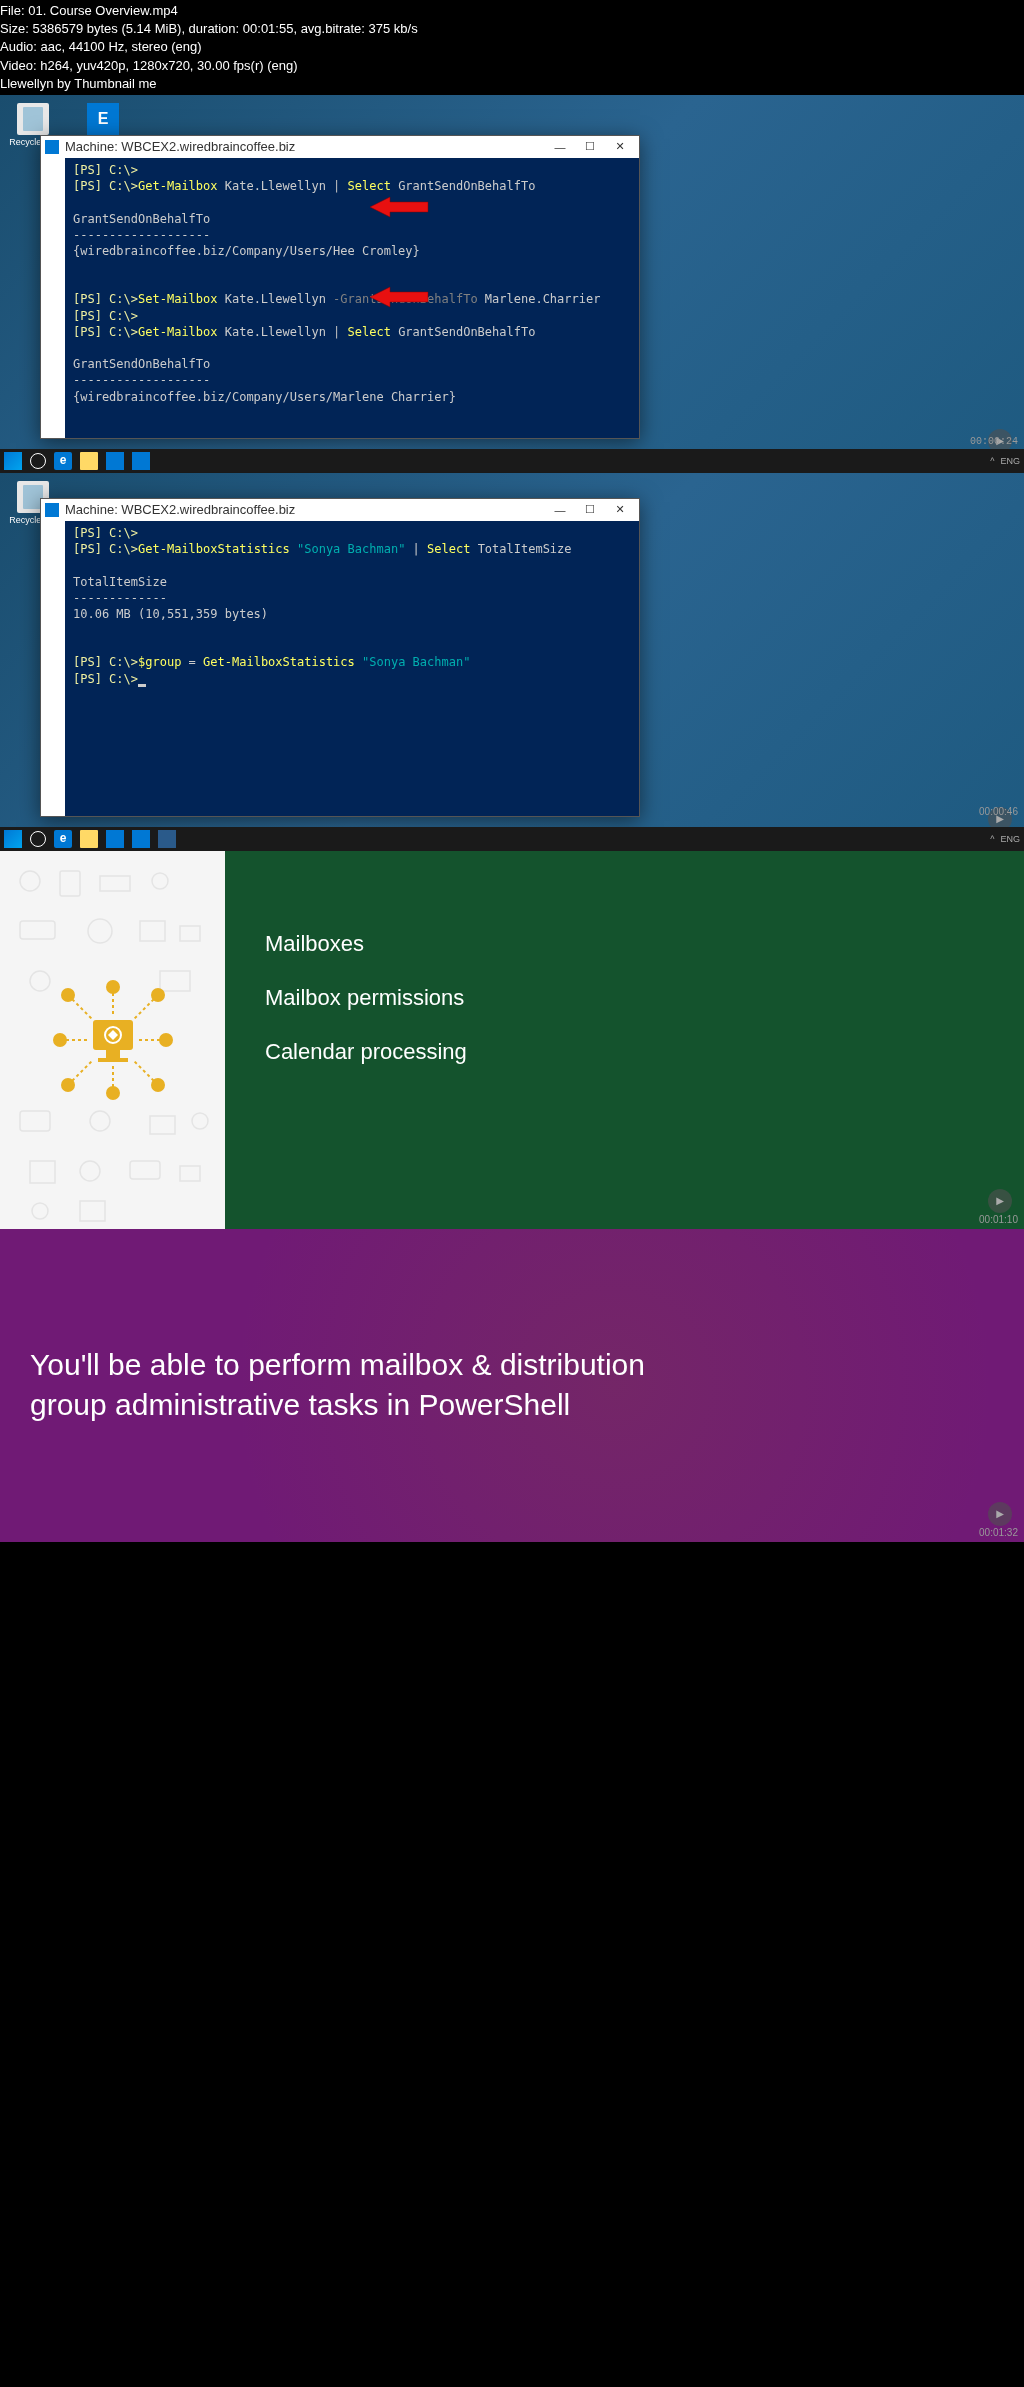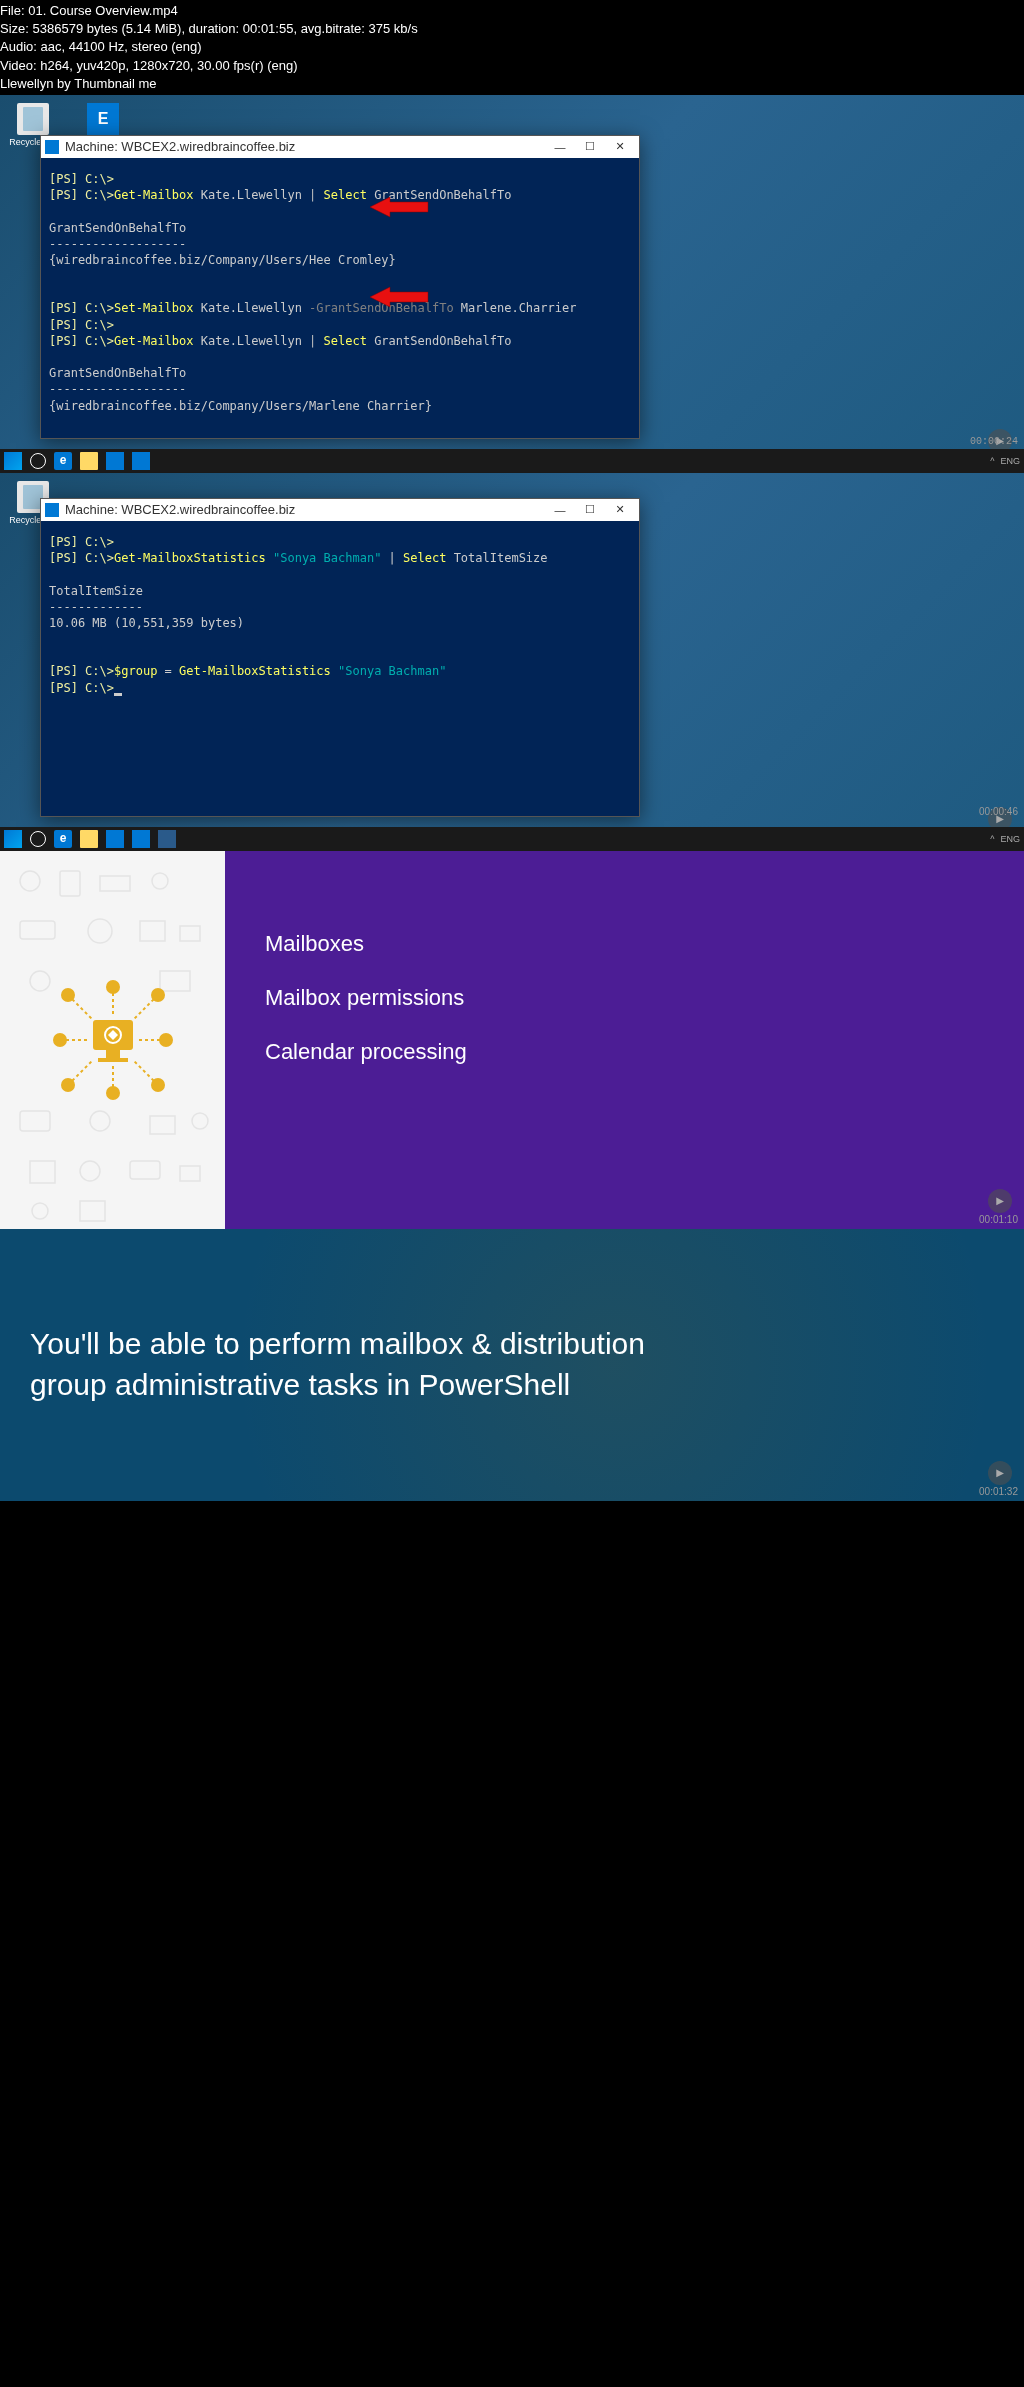--- a/index.html
+++ b/index.html
@@ -13,21 +13,21 @@
 .recycle-bin { background: #e8e8e8; border-radius: 2px; position: relative; }
 .recycle-bin::before { content: ''; position: absolute; top: 4px; left: 6px; right: 6px; bottom: 4px; background: #a0c4d8; border-radius: 1px; }
 .exchange-icon { background: #0078d4; position: relative; }
 .exchange-icon::after { content: 'E'; position: absolute; top: 50%; left: 50%; transform: translate(-50%,-50%); color: #fff; font-weight: bold; font-size: 16px; }
 .terminal-window { position: absolute; background: #fff; border: 1px solid #555; box-shadow: 0 4px 20px rgba(0,0,0,0.5); }
 .titlebar { background: #fff; height: 22px; display: flex; align-items: center; padding: 0 4px; }
 .titlebar-icon { width: 14px; height: 14px; background: #0078d4; margin-right: 6px; }
 .titlebar-text { font-size: 13px; color: #333; flex: 1; }
 .window-controls { display: flex; gap: 0; }
 .win-btn { width: 30px; height: 20px; display: flex; align-items: center; justify-content: center; font-size: 11px; color: #333; }
-.terminal-content { background: #012456; padding: 13px 8px; font-family: 'Consolas', monospace; font-size: 12px; line-height: 1.35; color: #ccc; overflow: hidden; }
+.terminal-content { background: #012456; padding: 4px 8px; font-family: 'Consolas', monospace; font-size: 12px; line-height: 1.35; color: #ccc; overflow: hidden; margin-left: 24px; }
 .ps-bracket { color: #f0f0a0; }
 .ps-cmd { color: #ffff60; }
 .ps-pipe { color: #c0c0c0; }
 .ps-param { color: #808080; }
 .ps-string { color: #00afaf; }
 .ps-header { color: #ccc; }
 .ps-dash { color: #ccc; }
 .cursor { background: #ccc; width: 8px; height: 3px; display: inline-block; vertical-align: bottom; }
 .red-arrow { position: absolute; width: 60px; height: 24px; }
 .red-arrow svg { width: 100%; height: 100%; }
@@ -38,28 +38,28 @@
 .cortana { border: 1.5px solid #fff; border-radius: 50%; width: 16px; height: 16px; }
 .edge-icon { background: #0078d4; border-radius: 2px; position: relative; }
 .edge-icon::after { content: 'e'; position: absolute; top: 50%; left: 50%; transform: translate(-50%,-55%); color: #fff; font-size: 12px; font-weight: bold; }
 .folder-icon { background: #ffd966; border-radius: 1px; }
 .outlook-icon { background: #0078d4; position: relative; }
 .ex-icon { background: #0078d4; }
 .taskbar-right { margin-left: auto; display: flex; align-items: center; gap: 6px; color: #aaa; font-size: 9px; }
 .timestamp { position: absolute; bottom: 4px; right: 6px; color: #999; font-size: 10px; z-index: 10; }
 .play-overlay { position: absolute; right: 12px; width: 24px; height: 24px; border-radius: 50%; background: rgba(80,80,80,0.6); display: flex; align-items: center; justify-content: center; }
 .play-overlay::after { content: '▶'; color: #aaa; font-size: 10px; }
-.slide3 { background: #4c1d95; height: 378px; position: relative; display: flex; }
+.slide3 { background: #14532d; height: 378px; position: relative; display: flex; }
 .slide3-left { width: 225px; background: #f5f5f5; position: relative; overflow: hidden; }
 .pattern-bg { position: absolute; inset: 0; opacity: 0.15; }
 .pattern-bg svg { width: 100%; height: 100%; }
 .center-graphic { position: absolute; top: 50%; left: 50%; transform: translate(-50%,-50%); width: 130px; height: 130px; }
 .slide3-right { flex: 1; padding: 80px 40px; }
 .slide3-item { color: #fff; font-size: 22px; margin-bottom: 28px; font-weight: 300; }
-.slide4 { background: #0c4a6e; height: 272px; position: relative; display: flex; align-items: center; padding: 0 30px; overflow: hidden; }
+.slide4 { background: #701a75; height: 313px; position: relative; display: flex; align-items: center; padding: 0 30px; overflow: hidden; }
 .slide4-bg { position: absolute; inset: 0; opacity: 0.15; background: radial-gradient(circle at 60% 50%, #8a6a1a 0%, transparent 60%); }
 .slide4-text { color: #fff; font-size: 30px; font-weight: 400; line-height: 1.35; z-index: 2; max-width: 620px; }
 .shell-icon { background: #2a5a8a; position: relative; }
 </style>
 </head>
 <body>
 
 <div class="header-info">
   <div>File: 01. Course Overview.mp4</div>
   <div>Size: 5386579 bytes (5.14 MiB), duration: 00:01:55, avg.bitrate: 375 kb/s</div>

